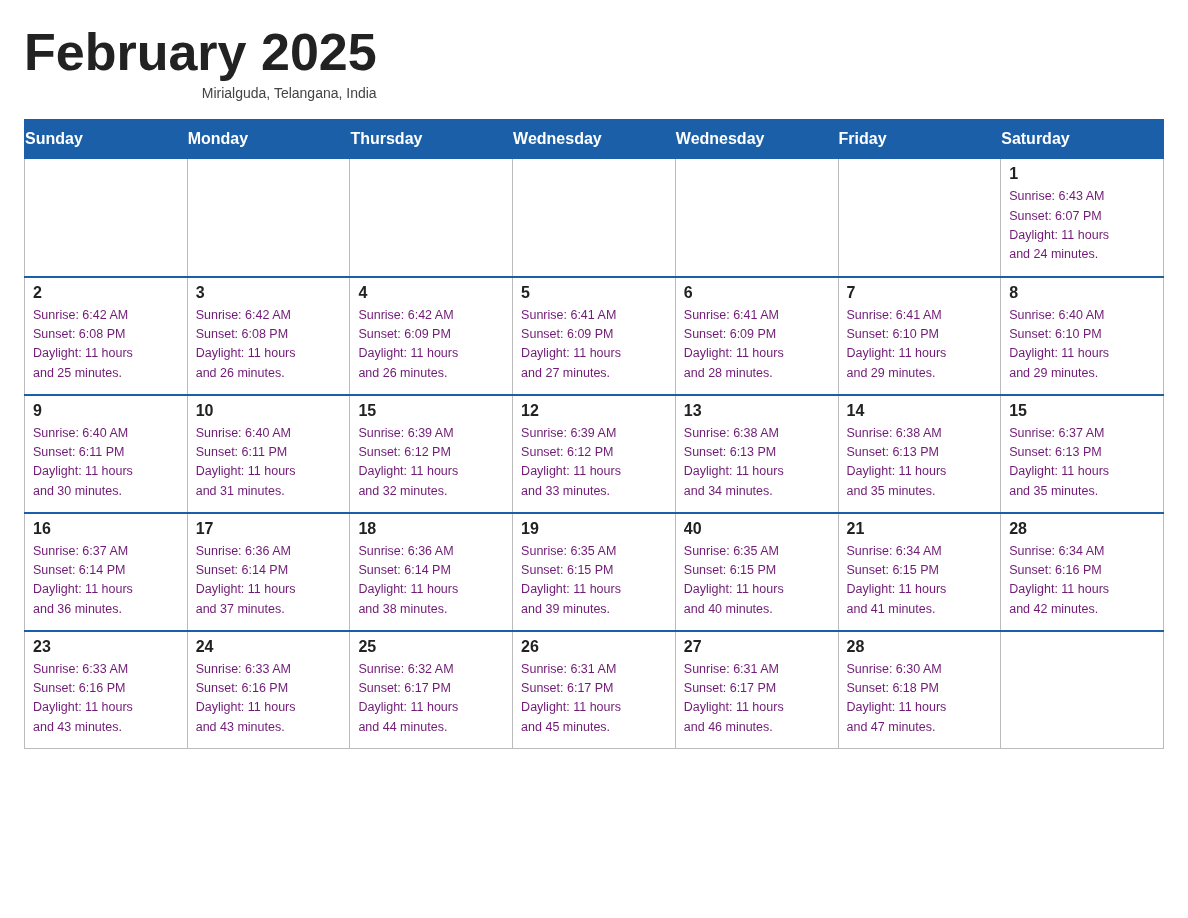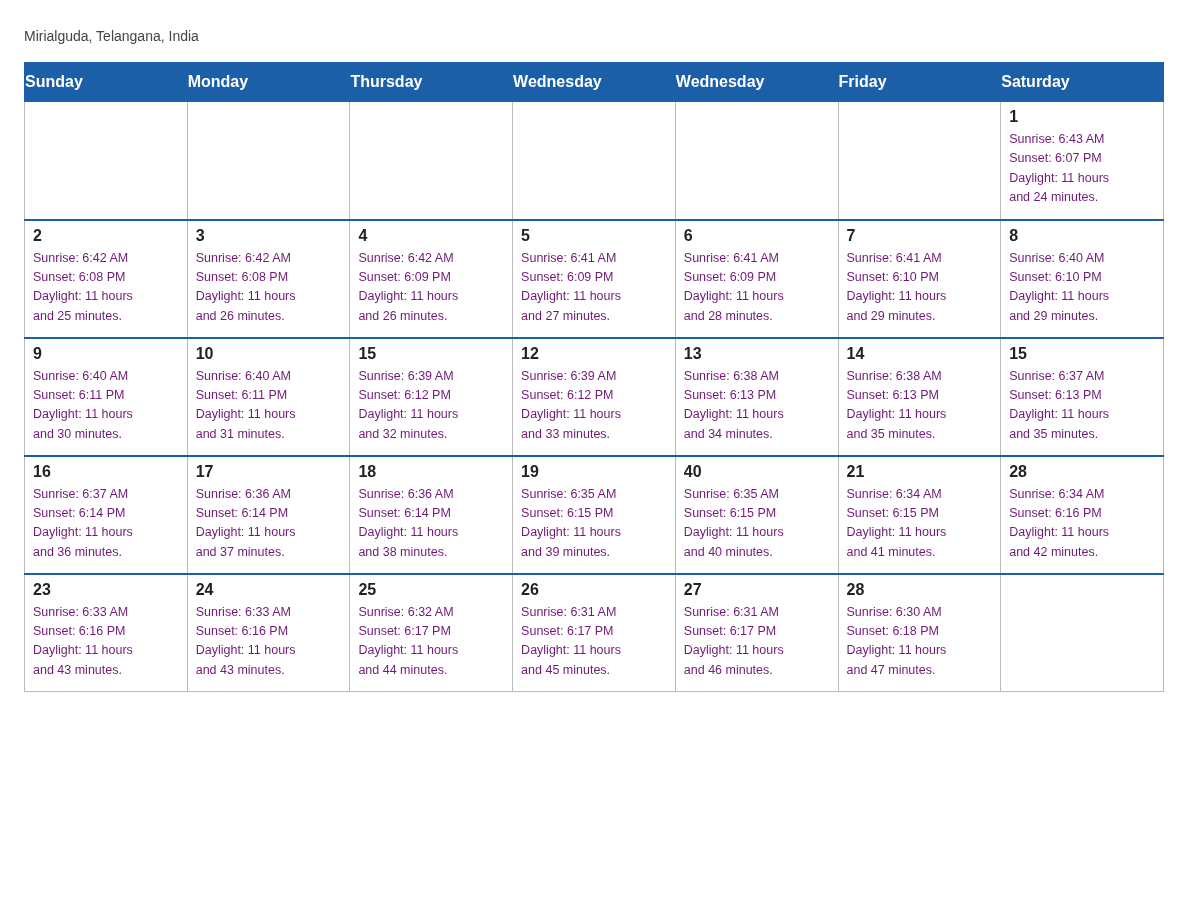--- a/index.html
+++ b/index.html
@@ -100,20 +100,21 @@
     }
     .week-divider {
       border-top: 2px solid #1a5fa8 !important;
     }
   </style>
 </head>
 <body>
 
 <div class="header">
   <div class="title-block">
+    <div class="month-title">February 2025</div>
     <div class="location-title">Mirialguda, Telangana, India</div>
   </div>
 </div>
 
 <table class="calendar">
   <thead>
     <tr>
       <th><span>Sunday</span></th>
       <th><span>Monday</span></th>
       <th><span>Thursday</span></th>

